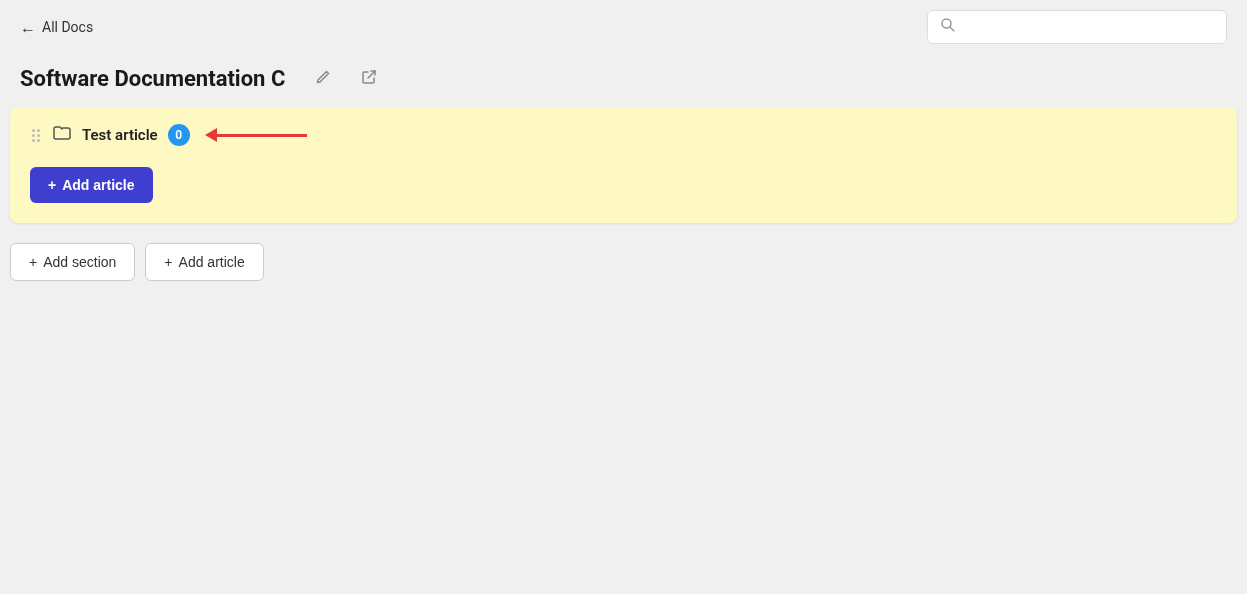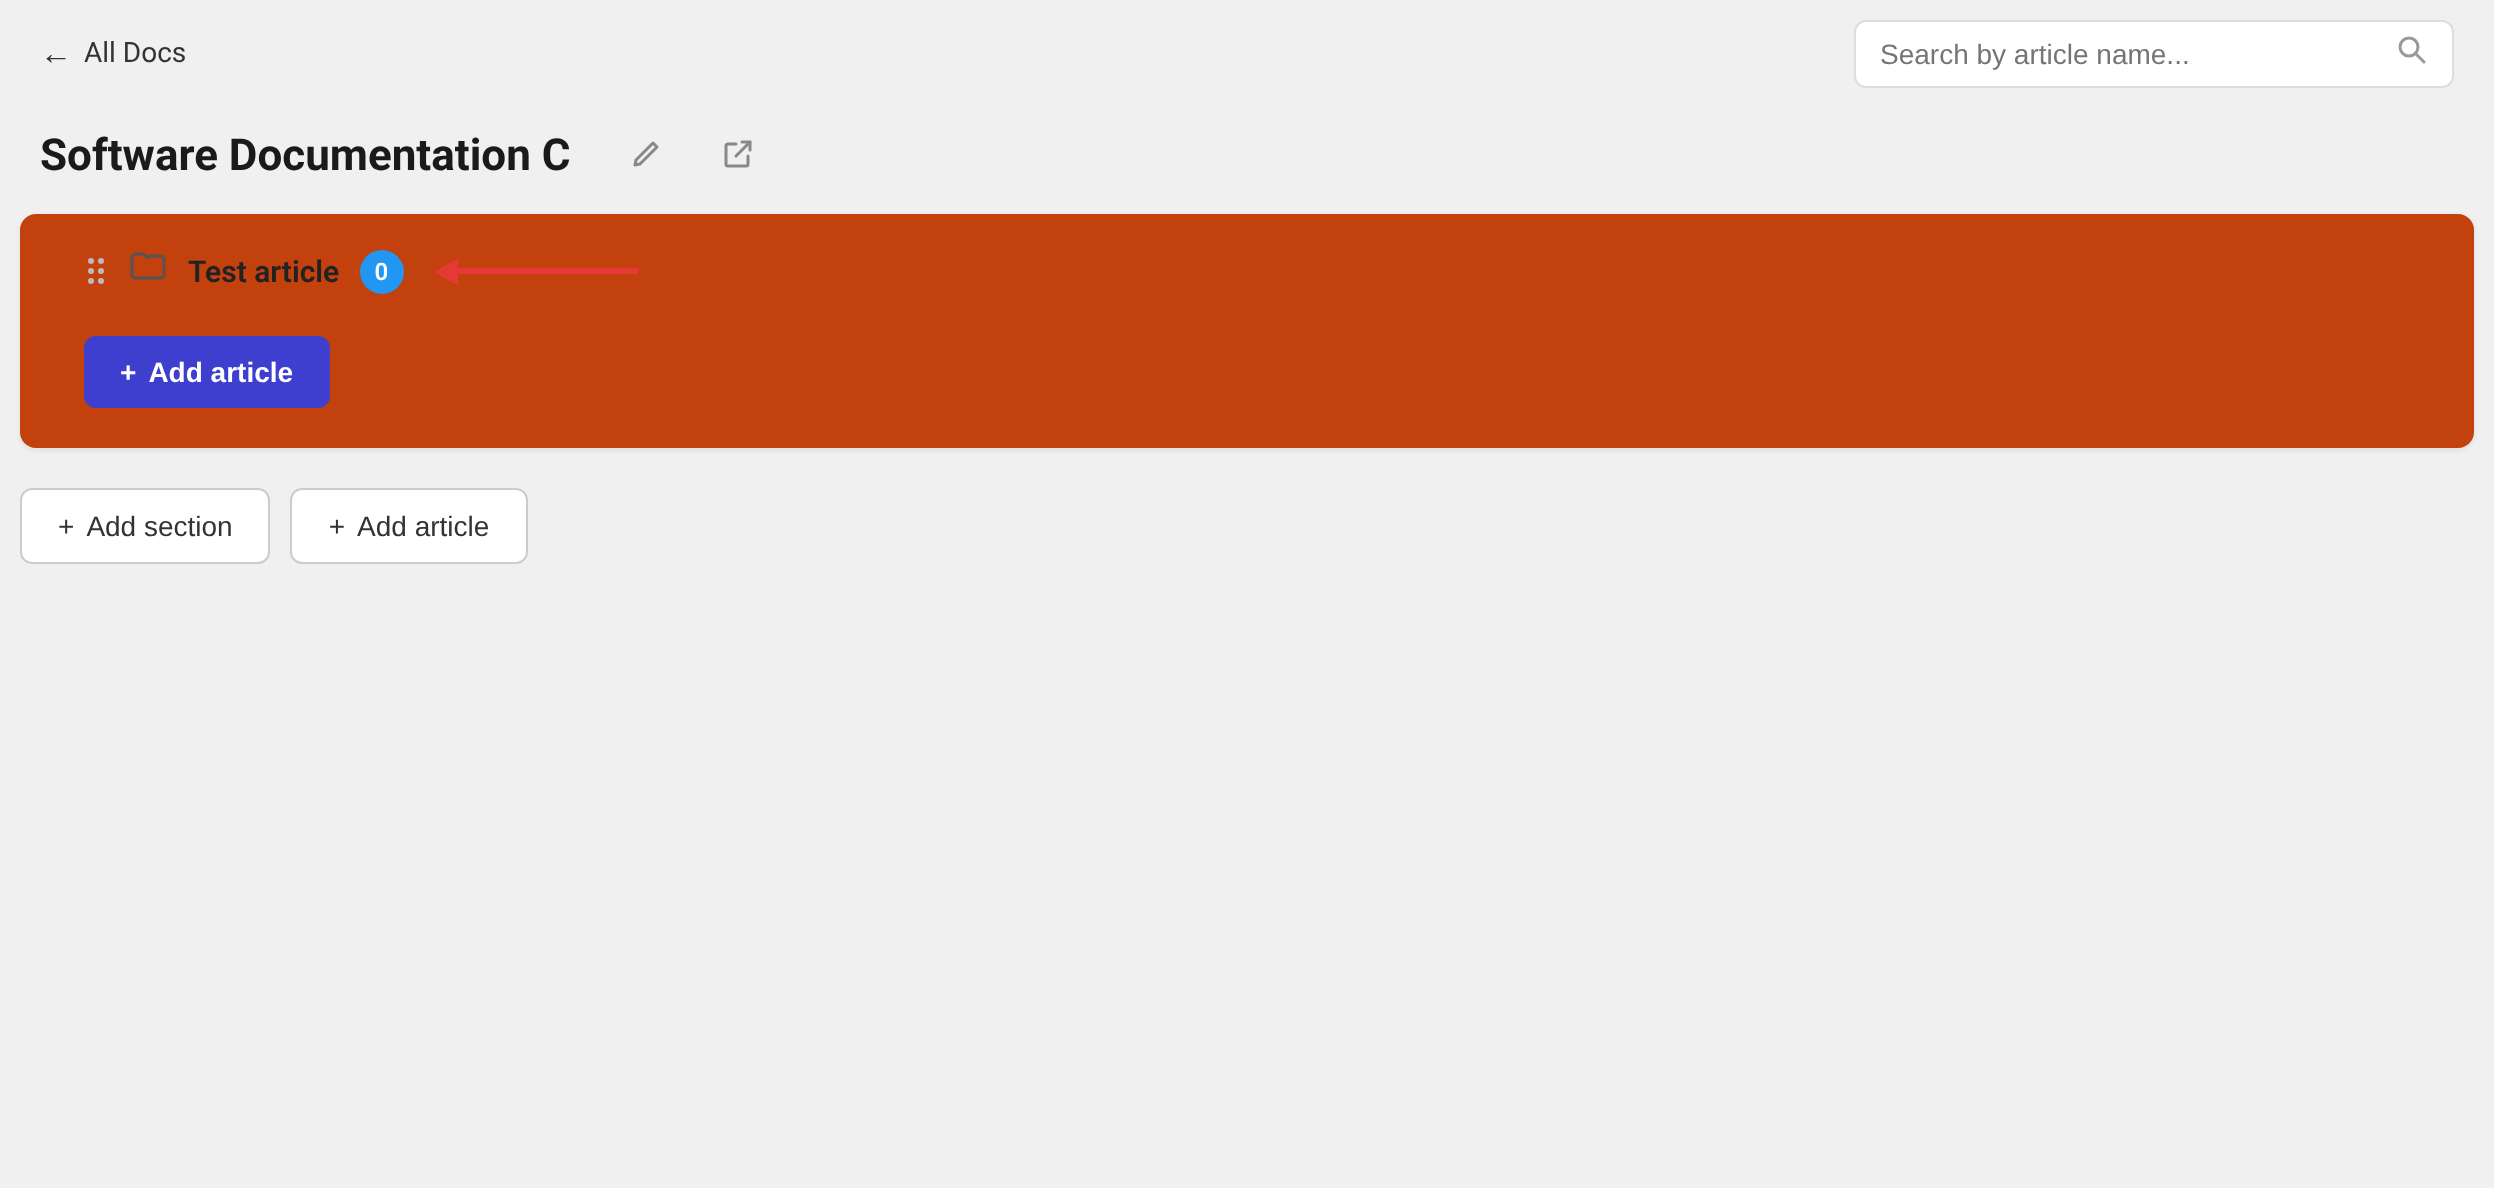--- a/index.html
+++ b/index.html
@@ -87,23 +87,23 @@
 
     .external-link-icon {
       color: #888;
       font-size: 16px;
       cursor: pointer;
     }
 
     
     .section-card {
       margin: 0 10px;
-      background: #c2410c;
+      background: #fef9c3;
       border-radius: 8px;
-      padding: 16px 20px 20px 32px;
+      padding: 16px 20px 20px 20px;
       box-shadow: 0 1px 3px rgba(0,0,0,0.08);
     }
 
     .section-row {
       display: flex;
       align-items: center;
       gap: 10px;
       margin-bottom: 20px;
     }
 
@@ -218,21 +218,20 @@
   </style>
 </head>
 <body>
 
 <div class="header">
   <a class="back-link">
     <span class="back-arrow">←</span>
     <span>All Docs</span>
   </a>
   <div class="search-container">
-    <input class="search-input" type="text" placeholder="Search by article name..." style="">
     <span class="search-icon">
       
       <svg width="16" height="16" viewBox="0 0 16 16" fill="none" xmlns="http://www.w3.org/2000/svg">
         <circle cx="6.5" cy="6.5" r="4.5" stroke="#999" stroke-width="1.5"></circle>
         <line x1="10" y1="10" x2="14" y2="14" stroke="#999" stroke-width="1.5" stroke-linecap="round"></line>
       </svg>
     </span>
   </div>
 </div>
 

